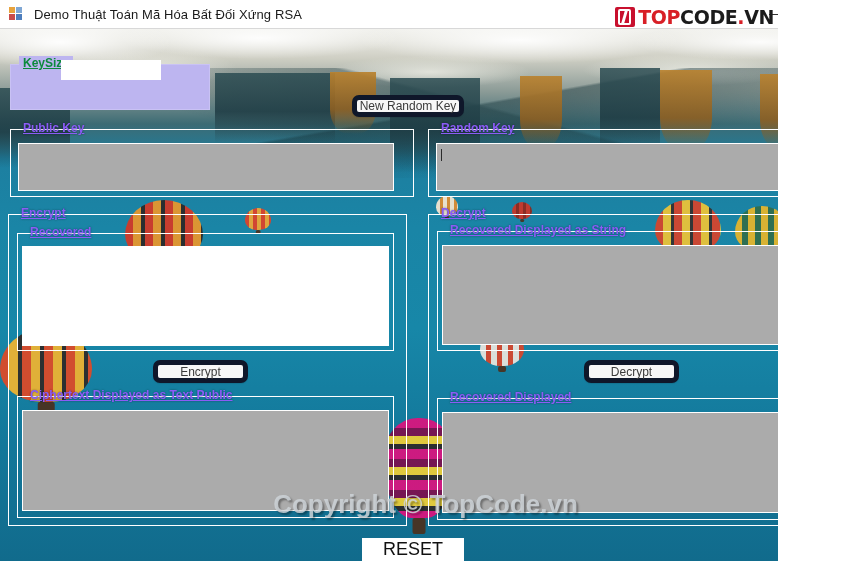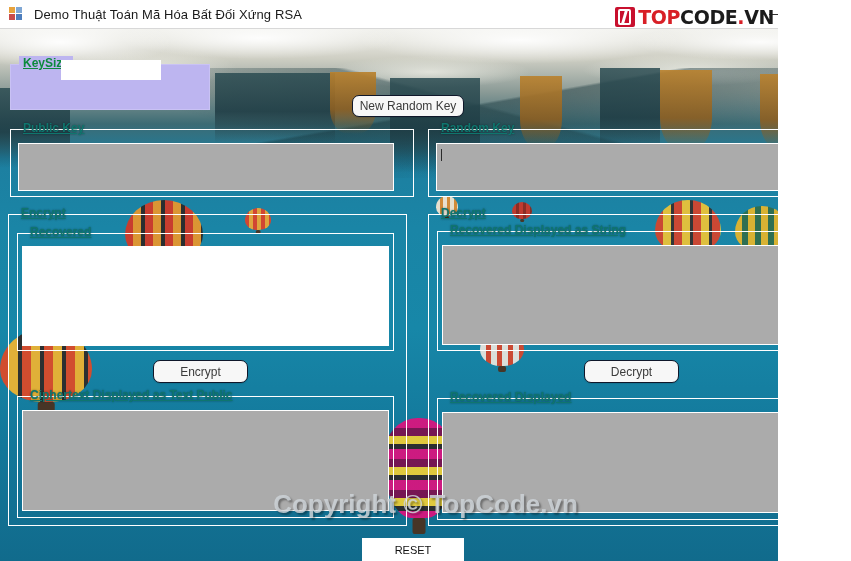--- a/index.html
+++ b/index.html
@@ -220,21 +220,21 @@
     box-sizing: border-box;
     z-index: 10;
   }
   .group > .legend {
     position: absolute;
     top: -9px;
     left: 8px;
     padding: 0 4px;
     font-size: 12px;
     font-weight: bold;
-    color: #0f766e;
+    color: #8b5cf6;
     text-decoration: underline;
     white-space: nowrap;
     line-height: 14px;
     text-shadow: 0 0 2px rgba(0,0,0,.45);
   }
 
   
   #g-keysize {
     left: 10px; top: 40px;
     width: 200px; height: 46px;
@@ -262,37 +262,37 @@
     left: 4px; top: 5px;
     width: 1px; height: 12px;
     background: #2b2b2b;
   }
 
   
   .btn {
     position: absolute;
     box-sizing: border-box;
     background: #f7f7f7;
-    border: 1px solid #0f172a;
+    border: 5px solid #0f172a;
     border-radius: 7px;
     color: #3b3b3b;
     font-size: 12px;
     display: flex;
     align-items: center;
     justify-content: center;
     z-index: 20;
     box-shadow: 0 1px 1px rgba(0,0,0,.10);
     font-family: "Liberation Sans", sans-serif;
   }
   .btn.square {
     border-radius: 0;
     background: #ffffff;
     border: 1px solid #ffffff;
     color: #111;
-    font-size: 11px;
+    font-size: 18px;
     box-shadow: none;
   }
 </style>
 </head>
 <body>
 
 <div id="app">
 
   <div class="titlebar">
     <span class="tb-icon">

